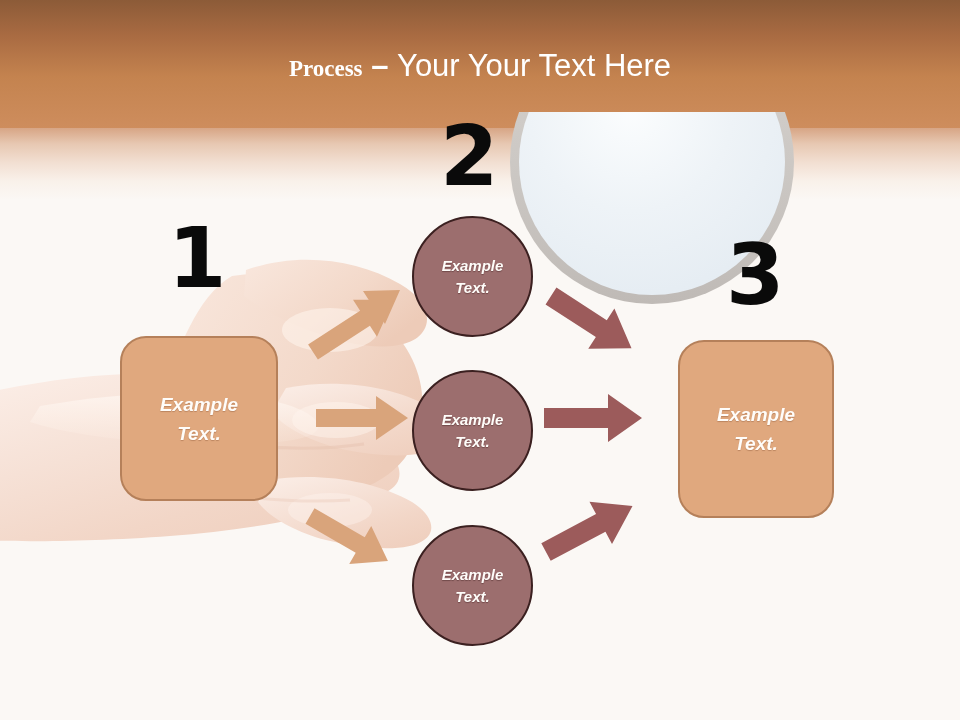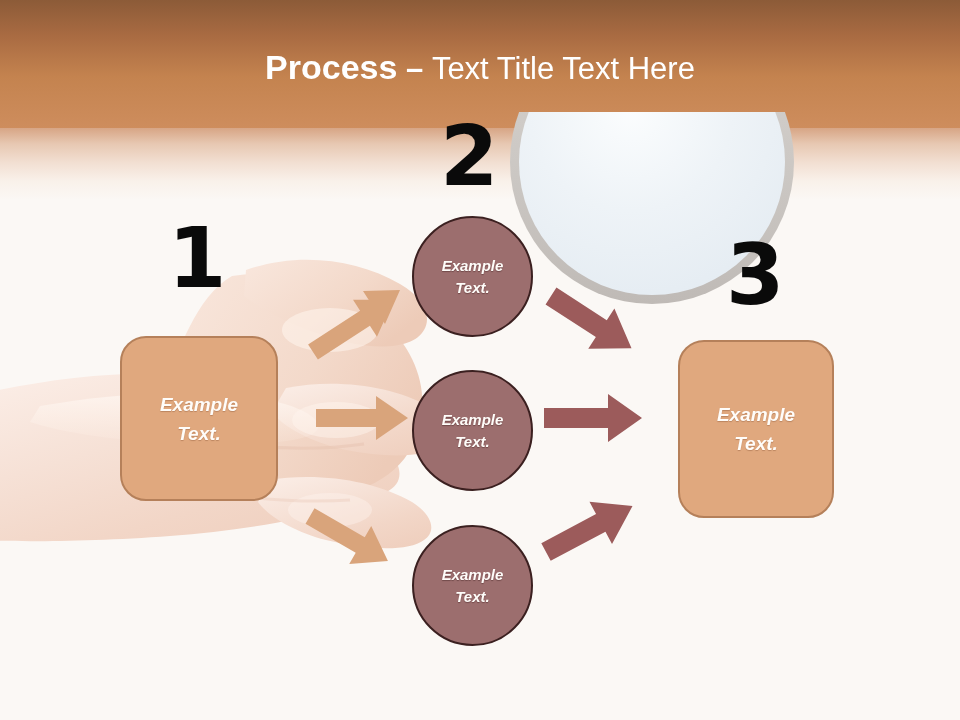--- a/index.html
+++ b/index.html
@@ -135,21 +135,21 @@
 </head>
 <body>
 
 <div id="slide">
 
   <div class="bg-base"></div>
   <div class="header-band"></div>
   <div class="header-fade"></div>
 
   <div style="position:absolute; left:0; top:48px; width:960px; text-align:center;">
-    <span style="color:#FFFFFF; font-weight:bold; font-size:34px;">Process</span><span style="color:#FFFFFF; font-weight:bold; font-size:31px;"> – </span><span style="color:#FFFFFF; font-weight:normal; font-size:31px;">Text Title Text Here</span>
+    <span style="color:#FFFFFF; font-weight:bold; font-size:23px;font-family:Liberation Serif, serif;">Process</span><span style="color:#FFFFFF; font-weight:bold; font-size:31px;"> – </span><span style="color:#FFFFFF; font-weight:normal; font-size:31px;">Your Your Text Here</span>
   </div>
 
   <div class="magnifier">
     <svg width="288" height="210" viewBox="0 0 288 210">
       <defs>
         <radialGradient id="lensGrad" cx="0.42" cy="0.30" r="0.85">
           <stop offset="0%" stop-color="#FBFDFE"></stop>
           <stop offset="45%" stop-color="#EEF3F7"></stop>
           <stop offset="100%" stop-color="#E2EAF1"></stop>
         </radialGradient>

